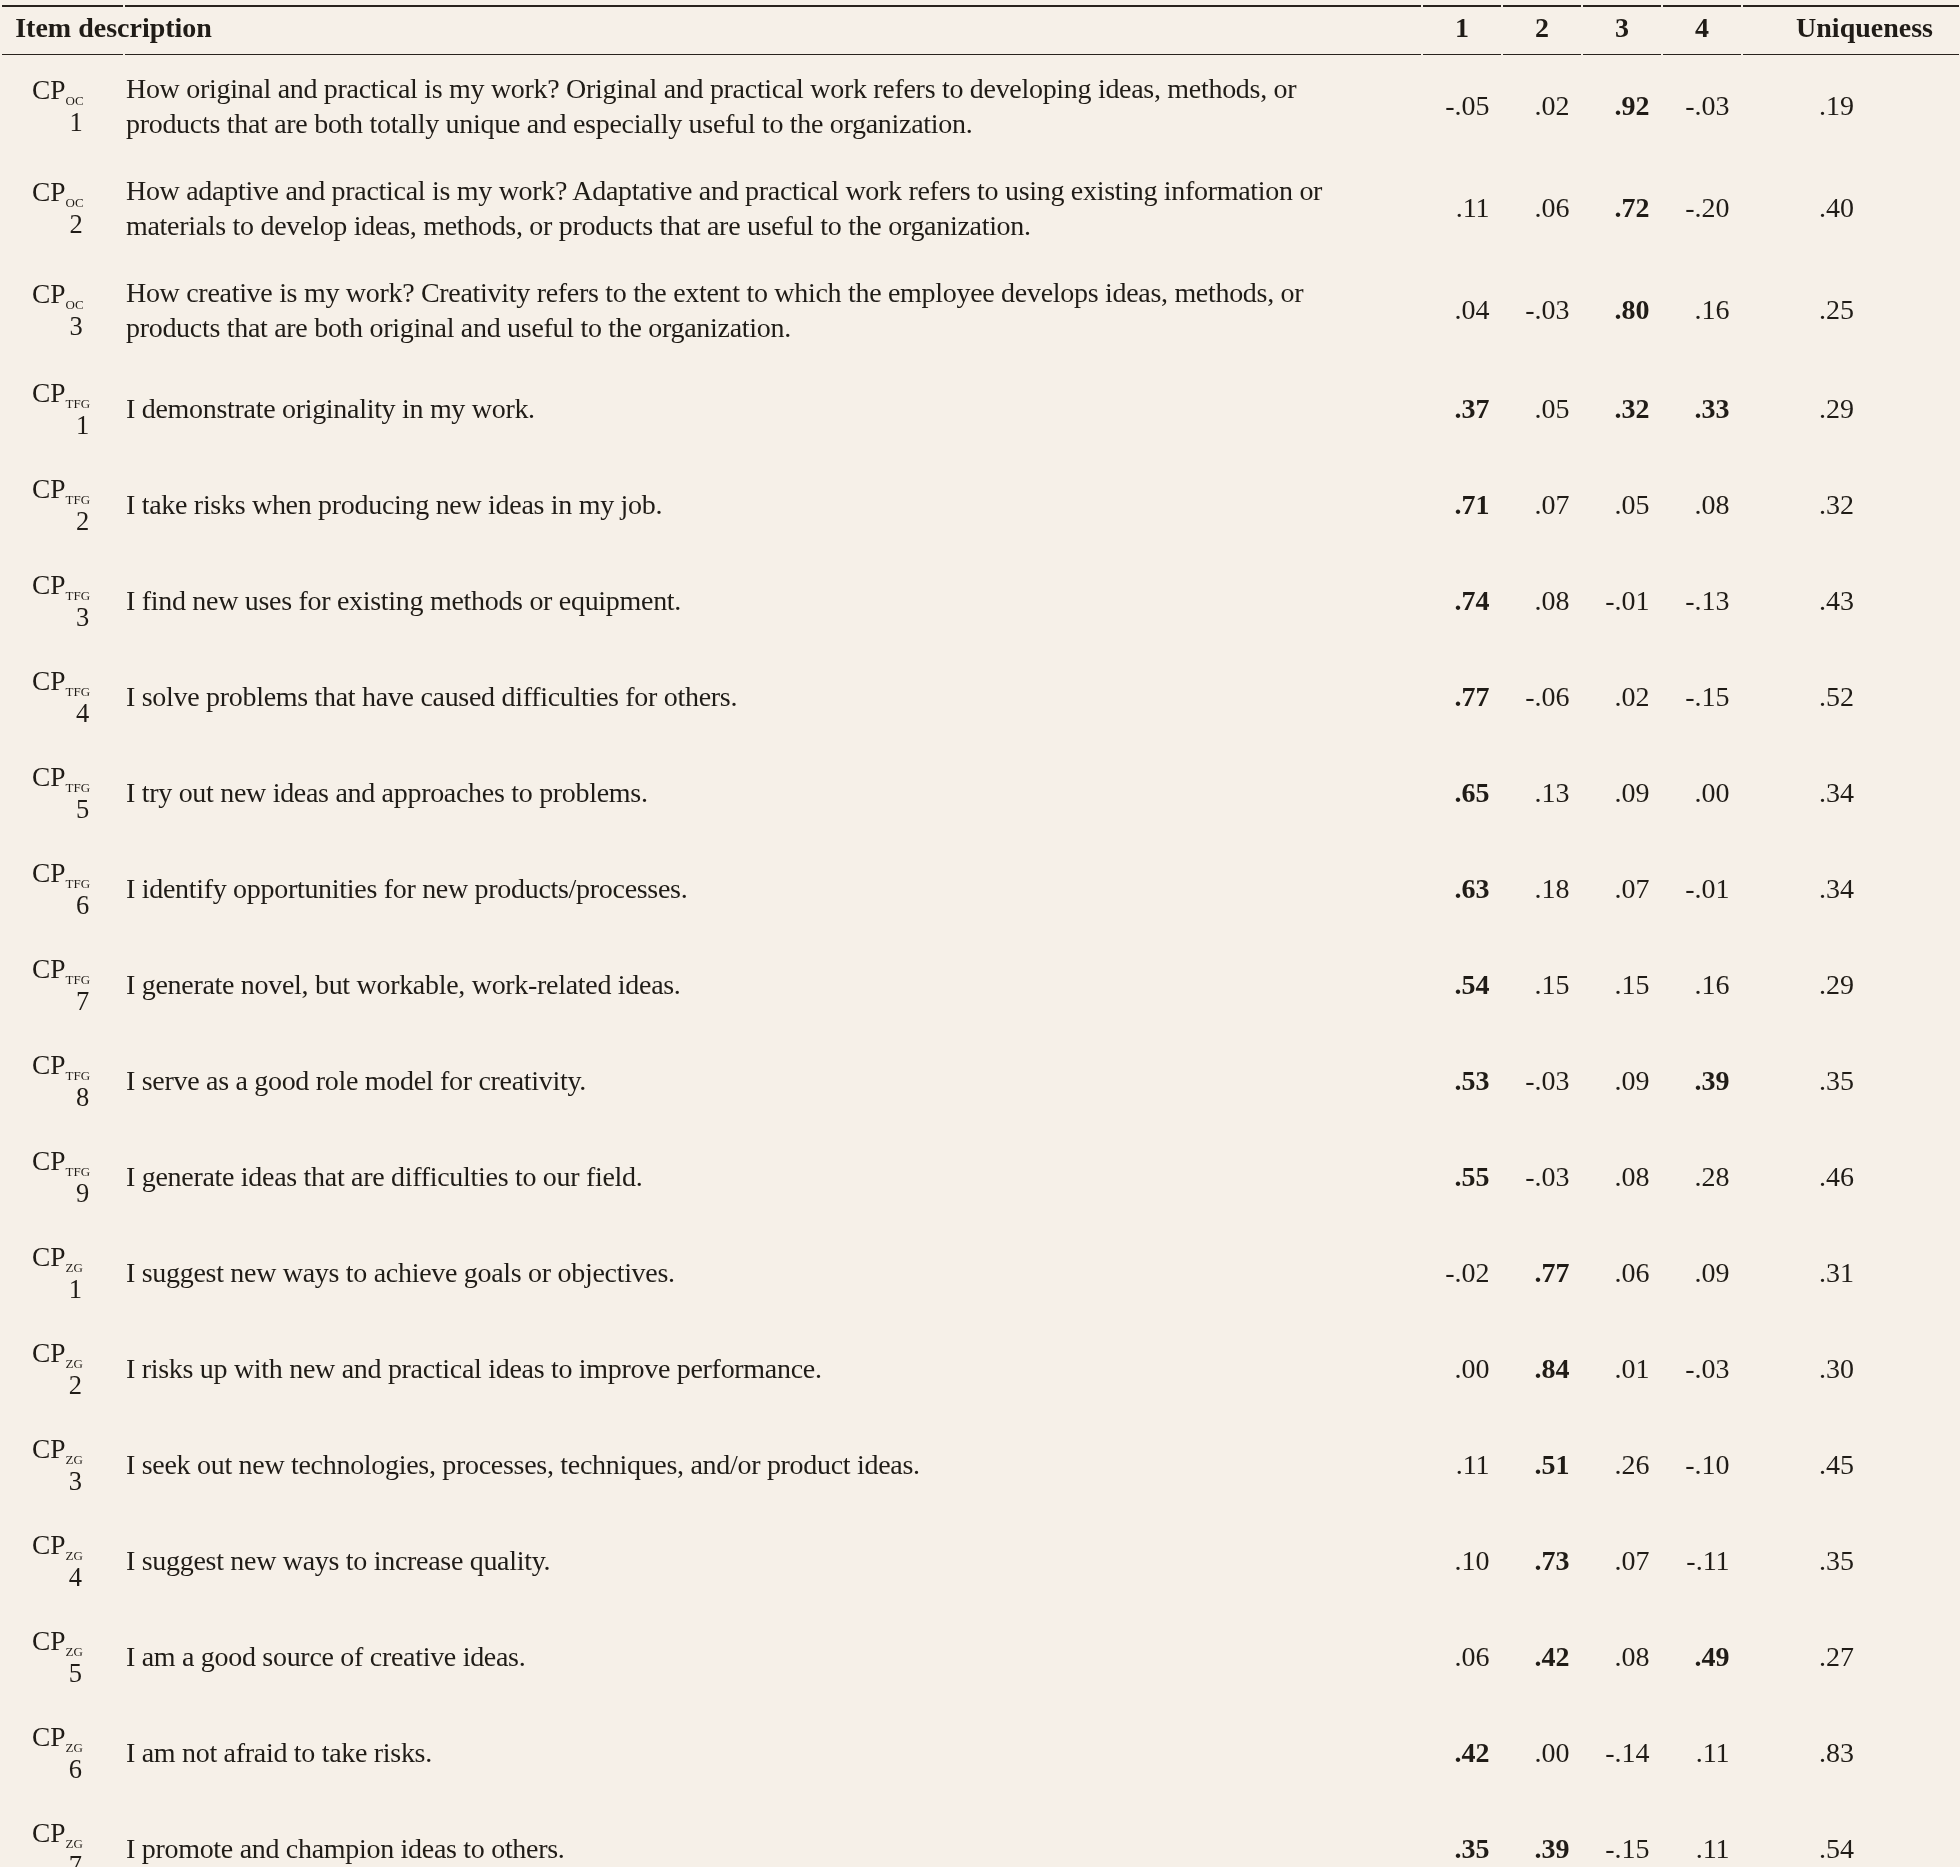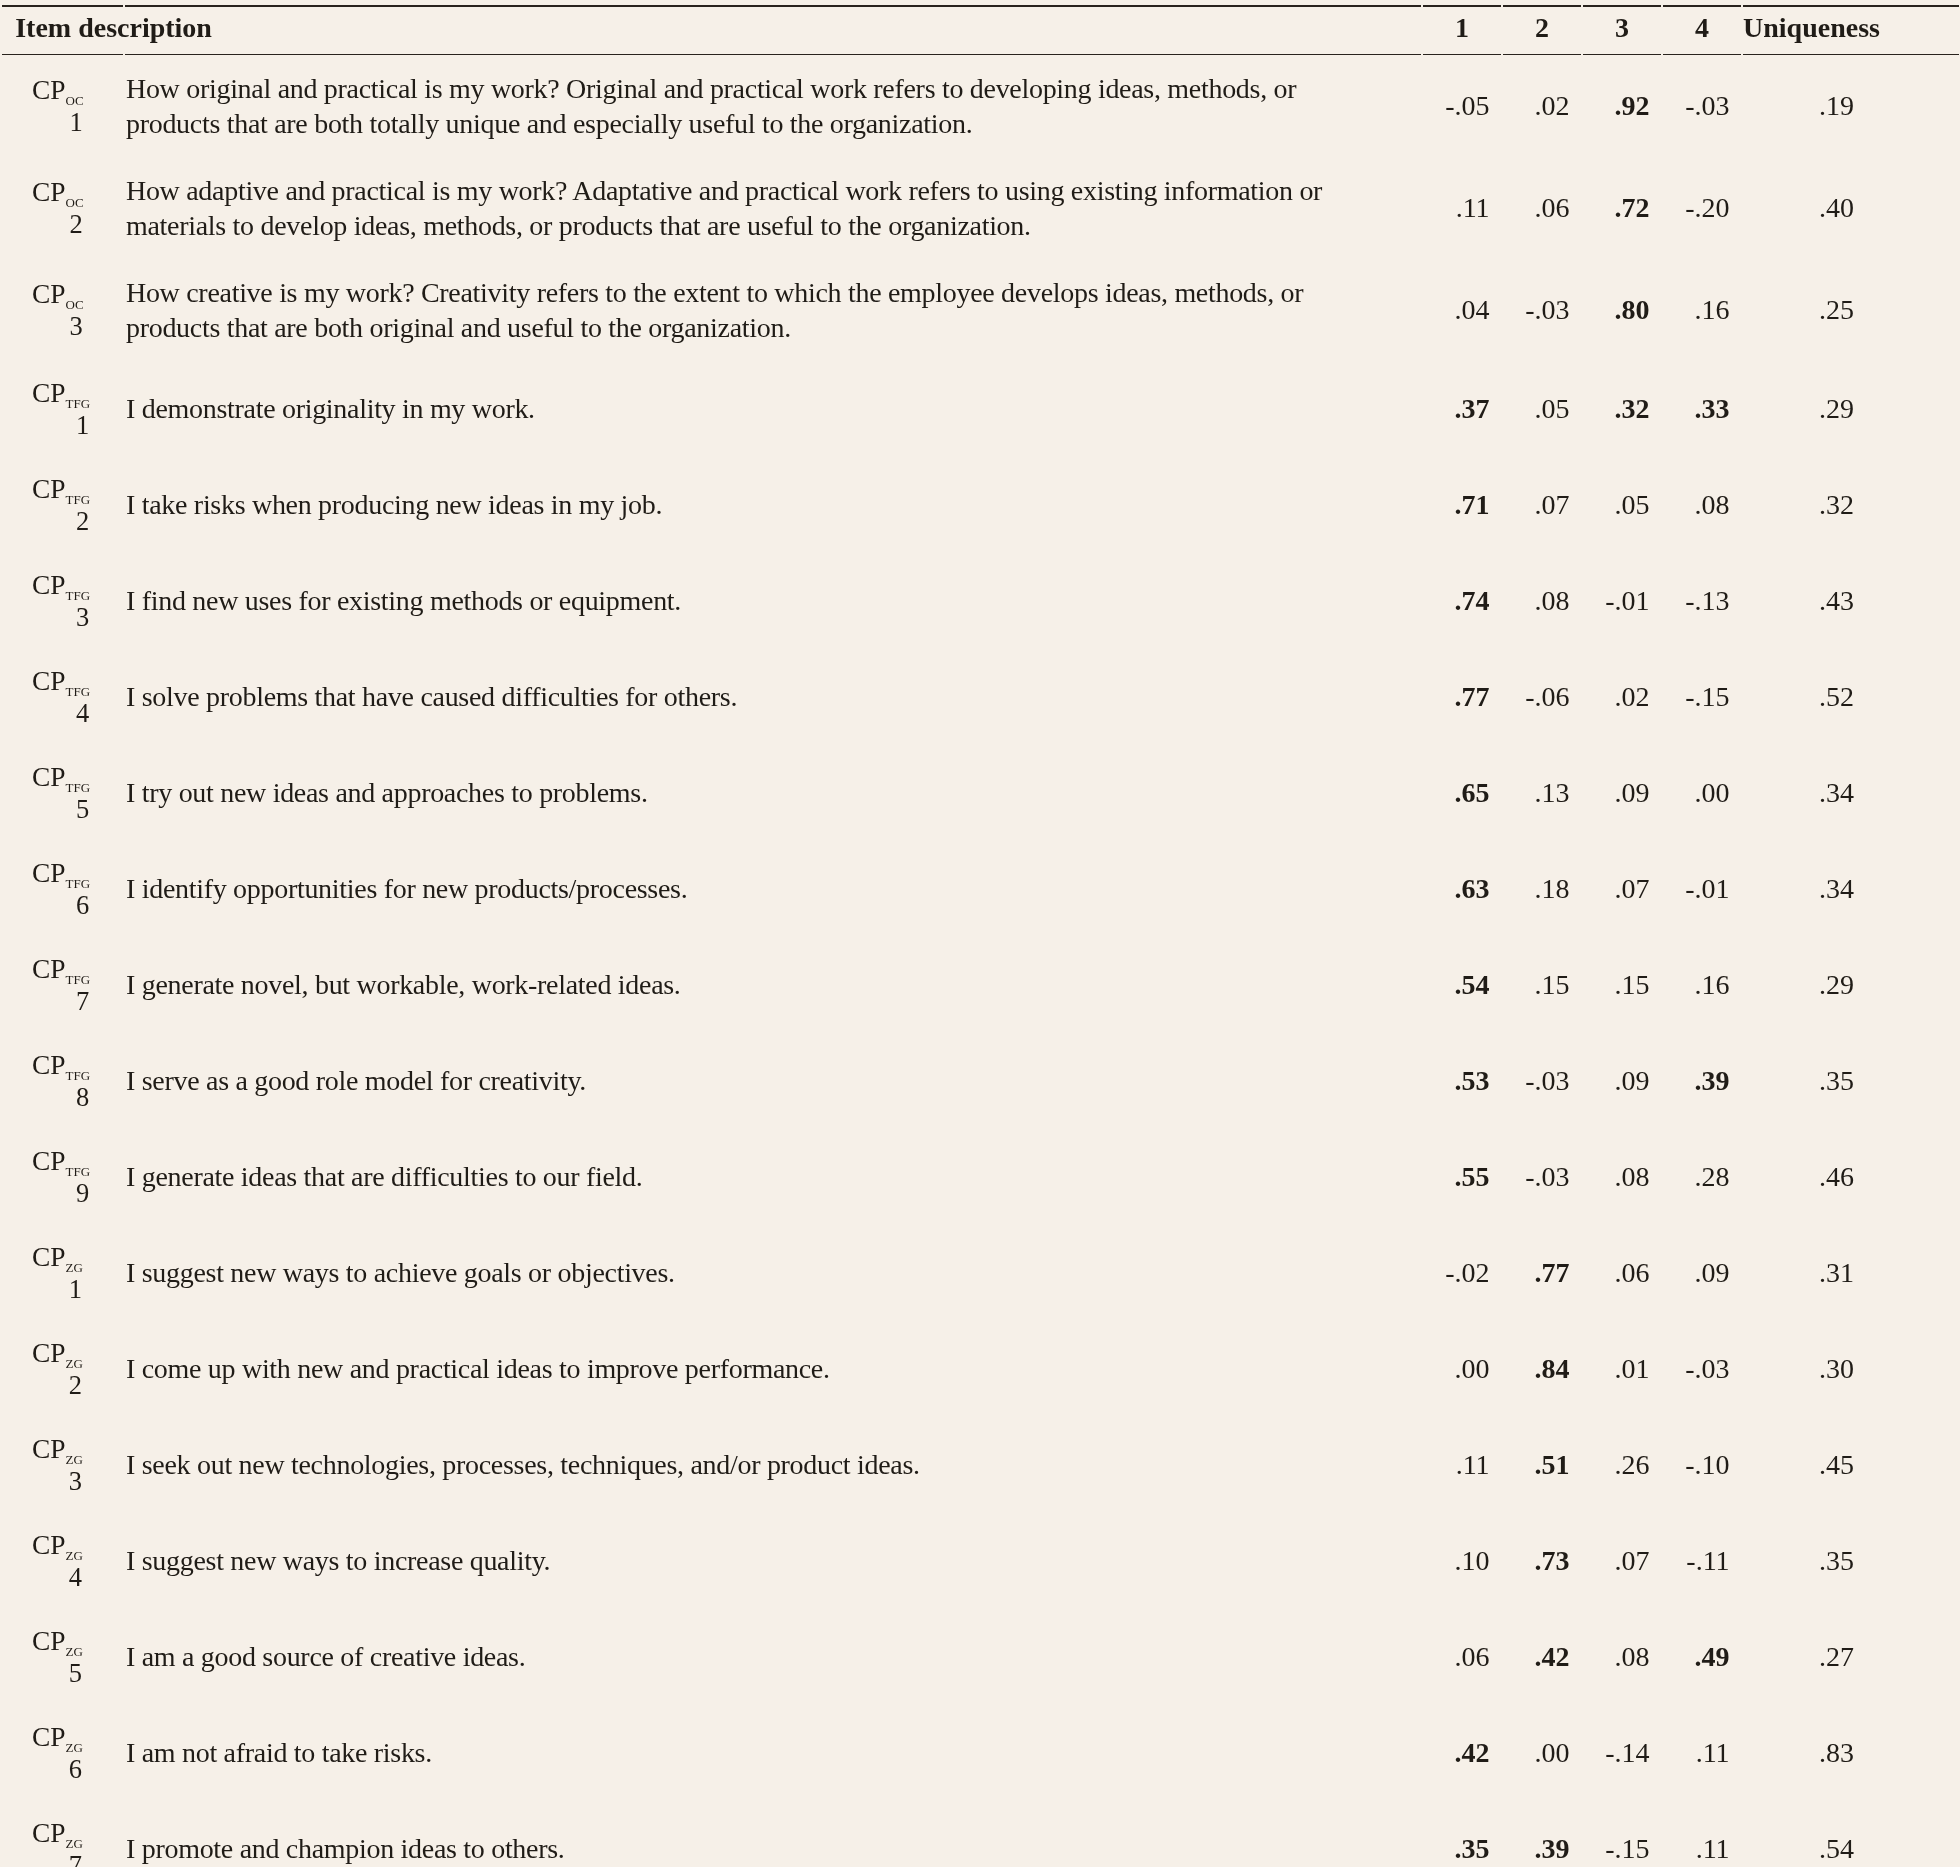--- a/index.html
+++ b/index.html
@@ -34,21 +34,21 @@
     padding: 5.7px 0 9.5px 0;
     vertical-align: middle;
   }
   th.h-item {
     text-align: left;
     padding-left: 13.2px;
     white-space: nowrap;
     overflow: visible;
   }
   th.h-factor { text-align: center; }
-  th.h-uniq   { text-align: left; padding-right: 55px; }
+  th.h-uniq   { text-align: right; padding-right: 26px; }
 
   tbody td {
     vertical-align: middle;
     padding-top: 16px;
     padding-bottom: 16px;
   }
   tbody tr:last-child td { border-bottom: 2.8px solid #29231d; }
 
   td.cell-label { padding-left: 30px; }
   .lbl {
@@ -251,21 +251,21 @@
     <td class="cell-val">-.02</td>
     <td class="cell-val bold">.77</td>
     <td class="cell-val">.06</td>
     <td class="cell-val">.09</td>
     <td class="cell-uniq">.31</td>
   </tr>
         <tr>
     <td class="cell-label">
       <span class="lbl"><span>CP</span><sub>ZG</sub><span class="lbl-num">2</span></span>
     </td>
-    <td class="cell-desc">I come up with new and practical ideas to improve performance.</td>
+    <td class="cell-desc">I risks up with new and practical ideas to improve performance.</td>
     <td class="cell-val">.00</td>
     <td class="cell-val bold">.84</td>
     <td class="cell-val">.01</td>
     <td class="cell-val">-.03</td>
     <td class="cell-uniq">.30</td>
   </tr>
         <tr>
     <td class="cell-label">
       <span class="lbl"><span>CP</span><sub>ZG</sub><span class="lbl-num">3</span></span>
     </td>

